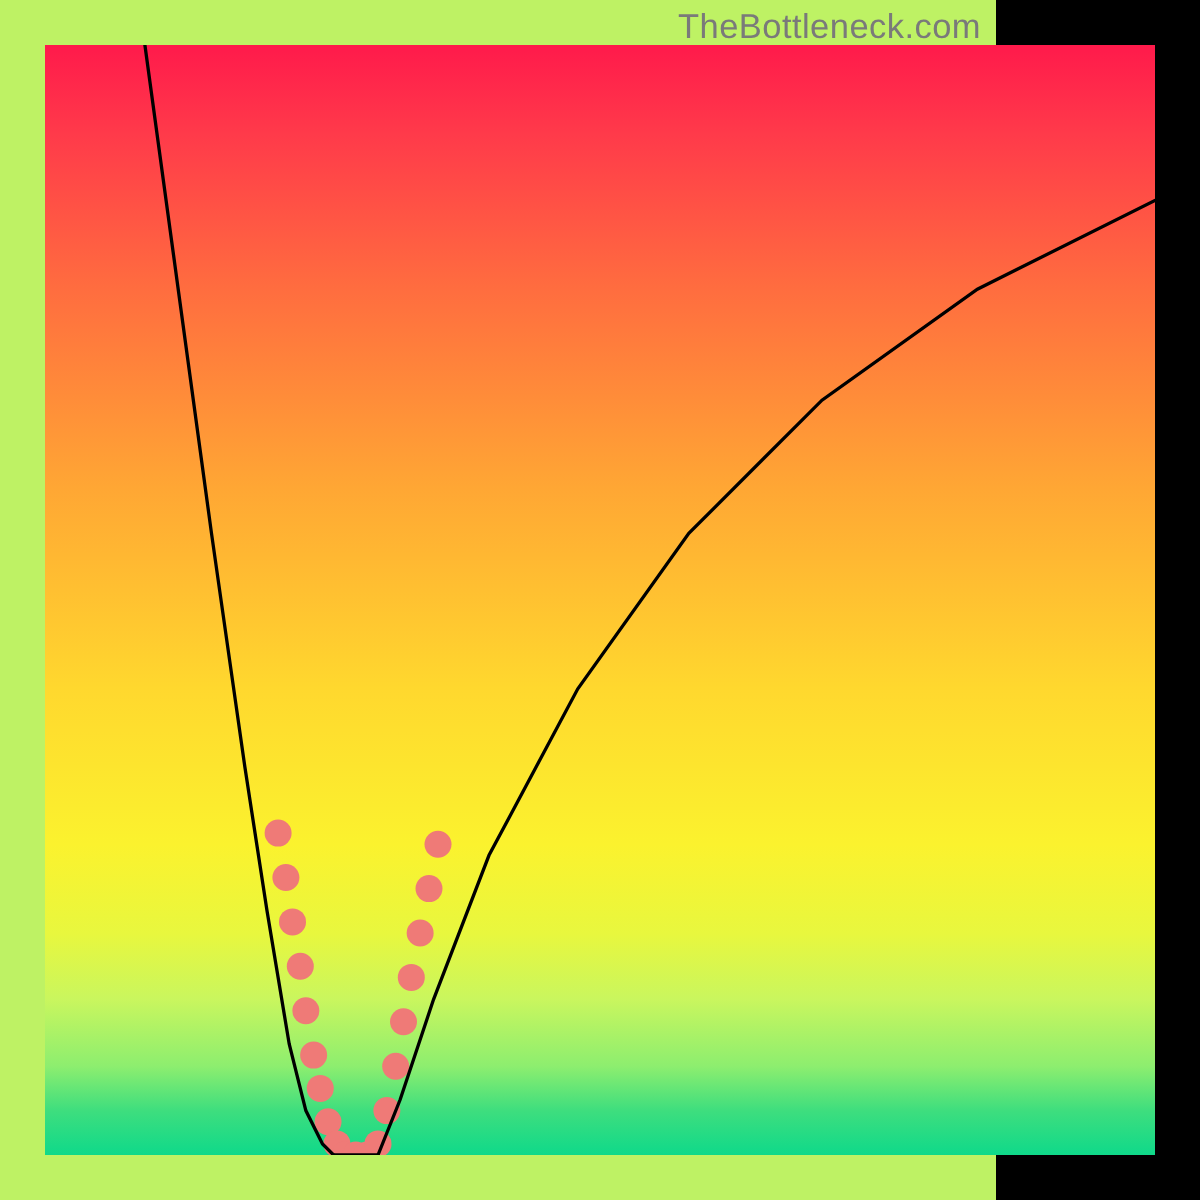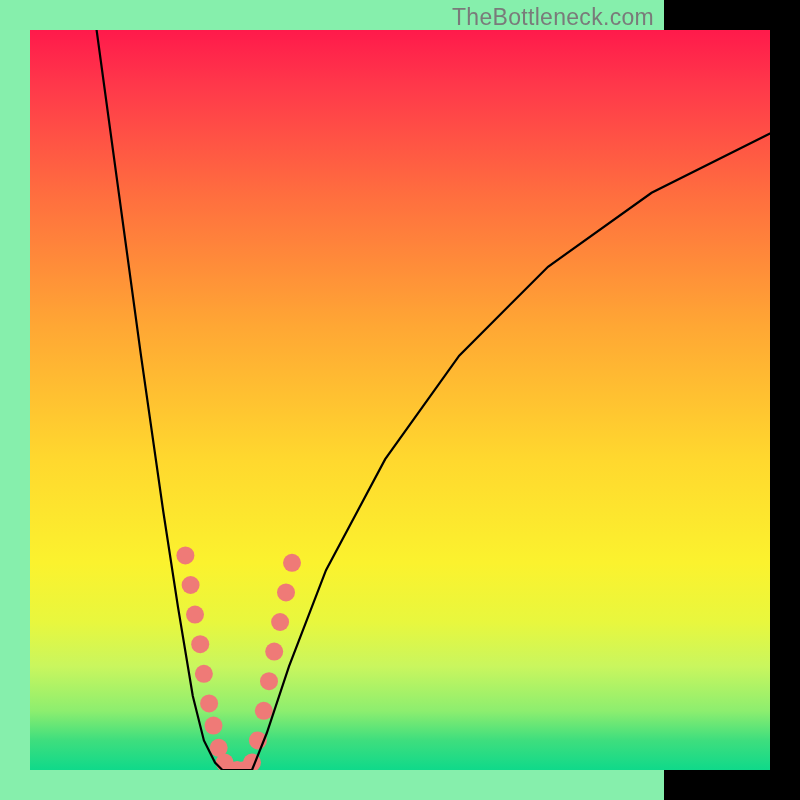--- a/index.html
+++ b/index.html
@@ -10,21 +10,21 @@
     overflow: hidden;
     background: #000;
     font-family: Arial, Helvetica, sans-serif;
   }
   .frame {
     position: absolute;
     top: 0;
     left: 0;
     width: 664px;
     height: 800px;
-    background: #86efac;
+    background: #bef264;
   }
   .plot-area {
     position: absolute;
     top: 30px;
     left: 30px;
     width: 740px;
     height: 740px;
     background: linear-gradient(
       to bottom,
       #ff1a4b 0%,

